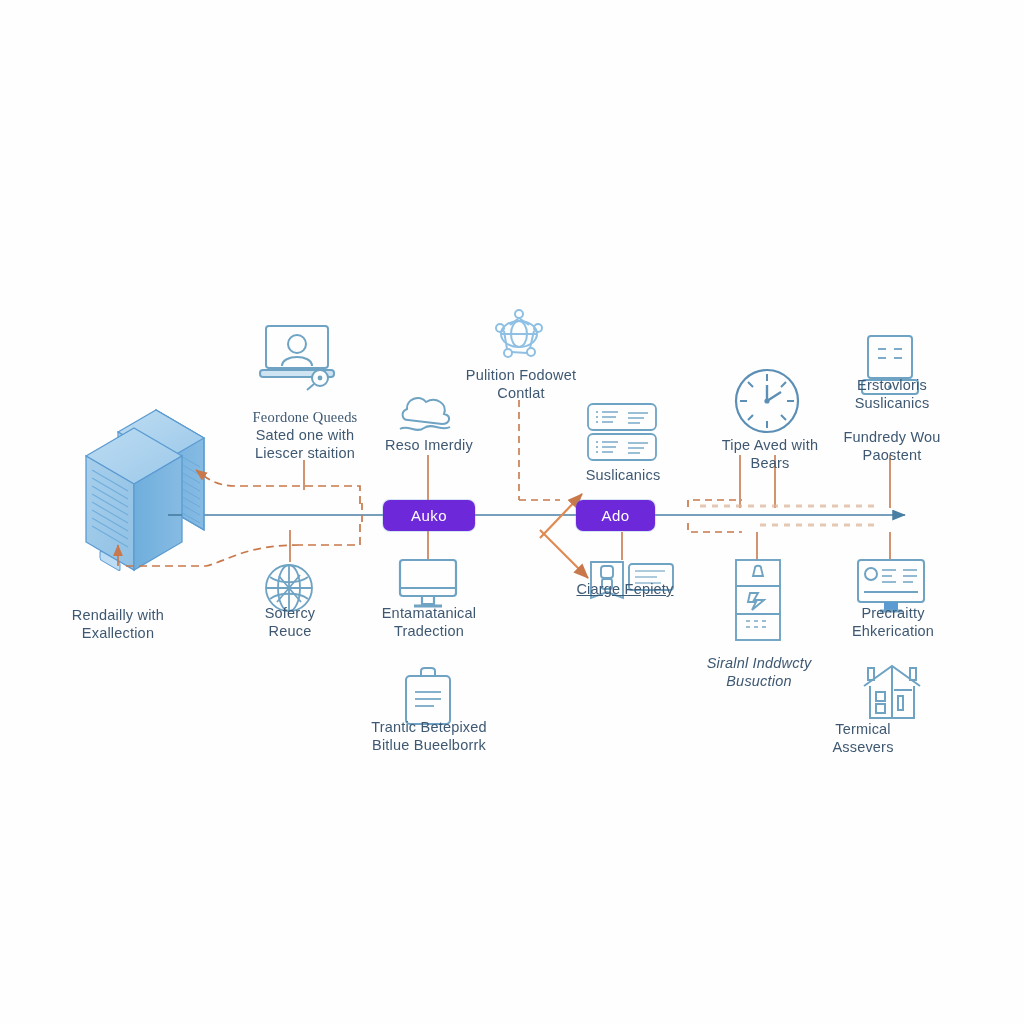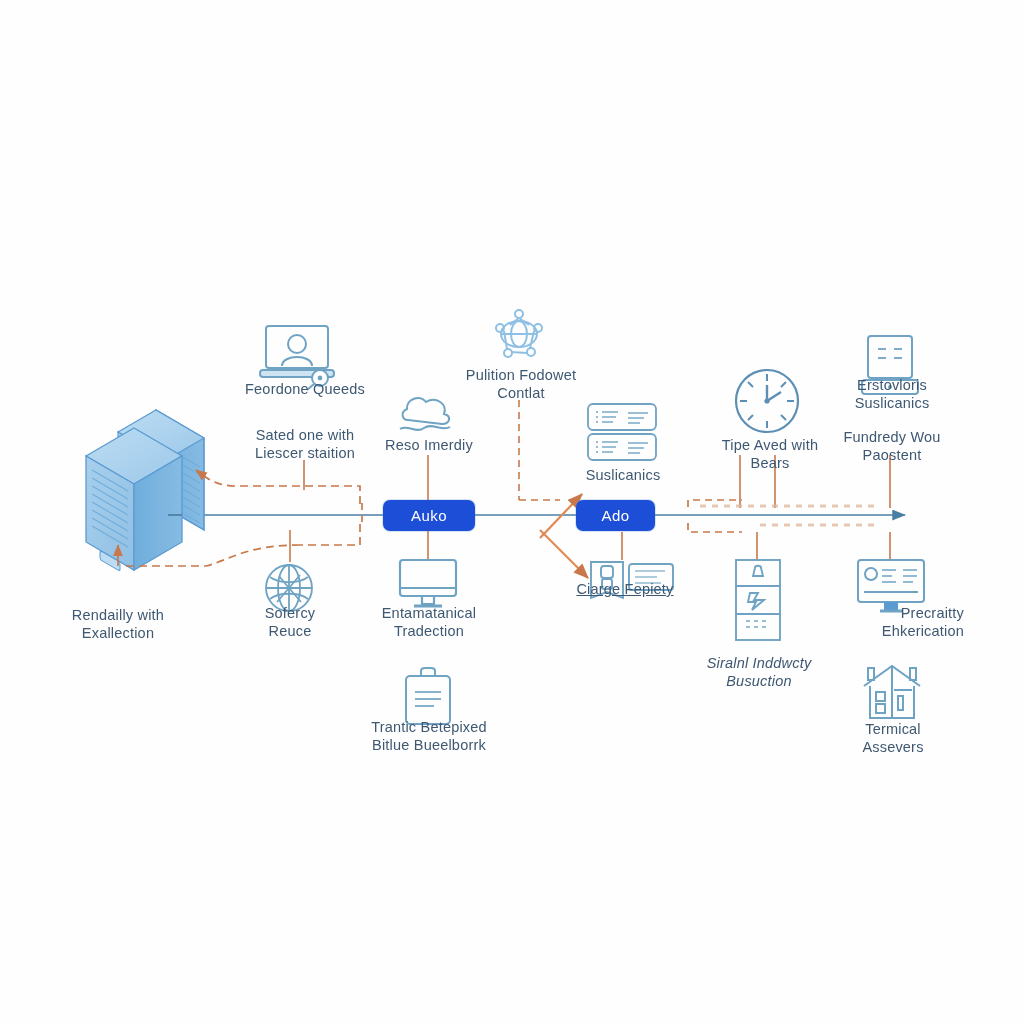--- a/index.html
+++ b/index.html
@@ -21,21 +21,21 @@
     line-height:18px;
     text-align:center;
     white-space:pre-line;
     letter-spacing:.2px;
     user-select:none;
   }
 
   
   .pill{
     position:absolute;
-    background:#1d4ed8;
+    background:#6d28d9;
     color:#ffffff;
     border-radius:7px;
     font-size:15px;
     display:flex;align-items:center;justify-content:center;
     letter-spacing:.4px;
     box-shadow:0 0 0 1px rgba(90,155,210,.25);
   }
 
   
   .server{position:absolute;}
@@ -321,21 +321,21 @@
   </g>
 </svg>
 
 <div class="pill" style="left:383px;top:500px;width:92px;height:31px;">Auko</div>
 
 <div class="pill" style="left:576px;top:500px;width:79px;height:31px;">Ado</div>
 
 <div class="lbl" style="left:38px;top:606px;width:160px;">Rendailly with
 Exallection</div>
 
-<div class="lbl" style="left:234px;top:380px;width:142px;">Feordone Queeds</div>
+<div class="lbl" style="left:234px;top:408px;width:142px;font-family:Liberation Serif, serif;">Feordone Queeds</div>
 
 <div class="lbl" style="left:234px;top:426px;width:142px;text-align:center;">Sated one with
 Liescer staition</div>
 
 <div class="lbl" style="left:364px;top:436px;width:130px;">Reso Imerdiy</div>
 
 <div class="lbl" style="left:451px;top:366px;width:140px;">Pulition Fodowet
 Contlat</div>
 
 <div class="lbl" style="left:562px;top:466px;width:122px;">Suslicanics</div>
@@ -356,17 +356,17 @@
 Tradection</div>
 
 <div class="lbl" style="left:348px;top:718px;width:162px;">Trantic Betepixed
 Bitlue Bueelborrk</div>
 
 <div class="lbl" style="left:556px;top:580px;width:138px;text-decoration:underline;">Ciarge Fepiety</div>
 
 <div class="lbl" style="left:688px;top:654px;width:142px;font-style:italic;">Siralnl Inddwcty
 Busuction</div>
 
-<div class="lbl" style="left:822px;top:604px;width:142px;text-align:right;">Precraitty
+<div class="lbl" style="left:822px;top:604px;width:142px;">Precraitty
 Ehkerication</div>
 
-<div class="lbl" style="left:822px;top:720px;width:142px;">Termical
+<div class="lbl" style="left:792px;top:720px;width:142px;">Termical
 Assevers</div>
 
 </body></html>

